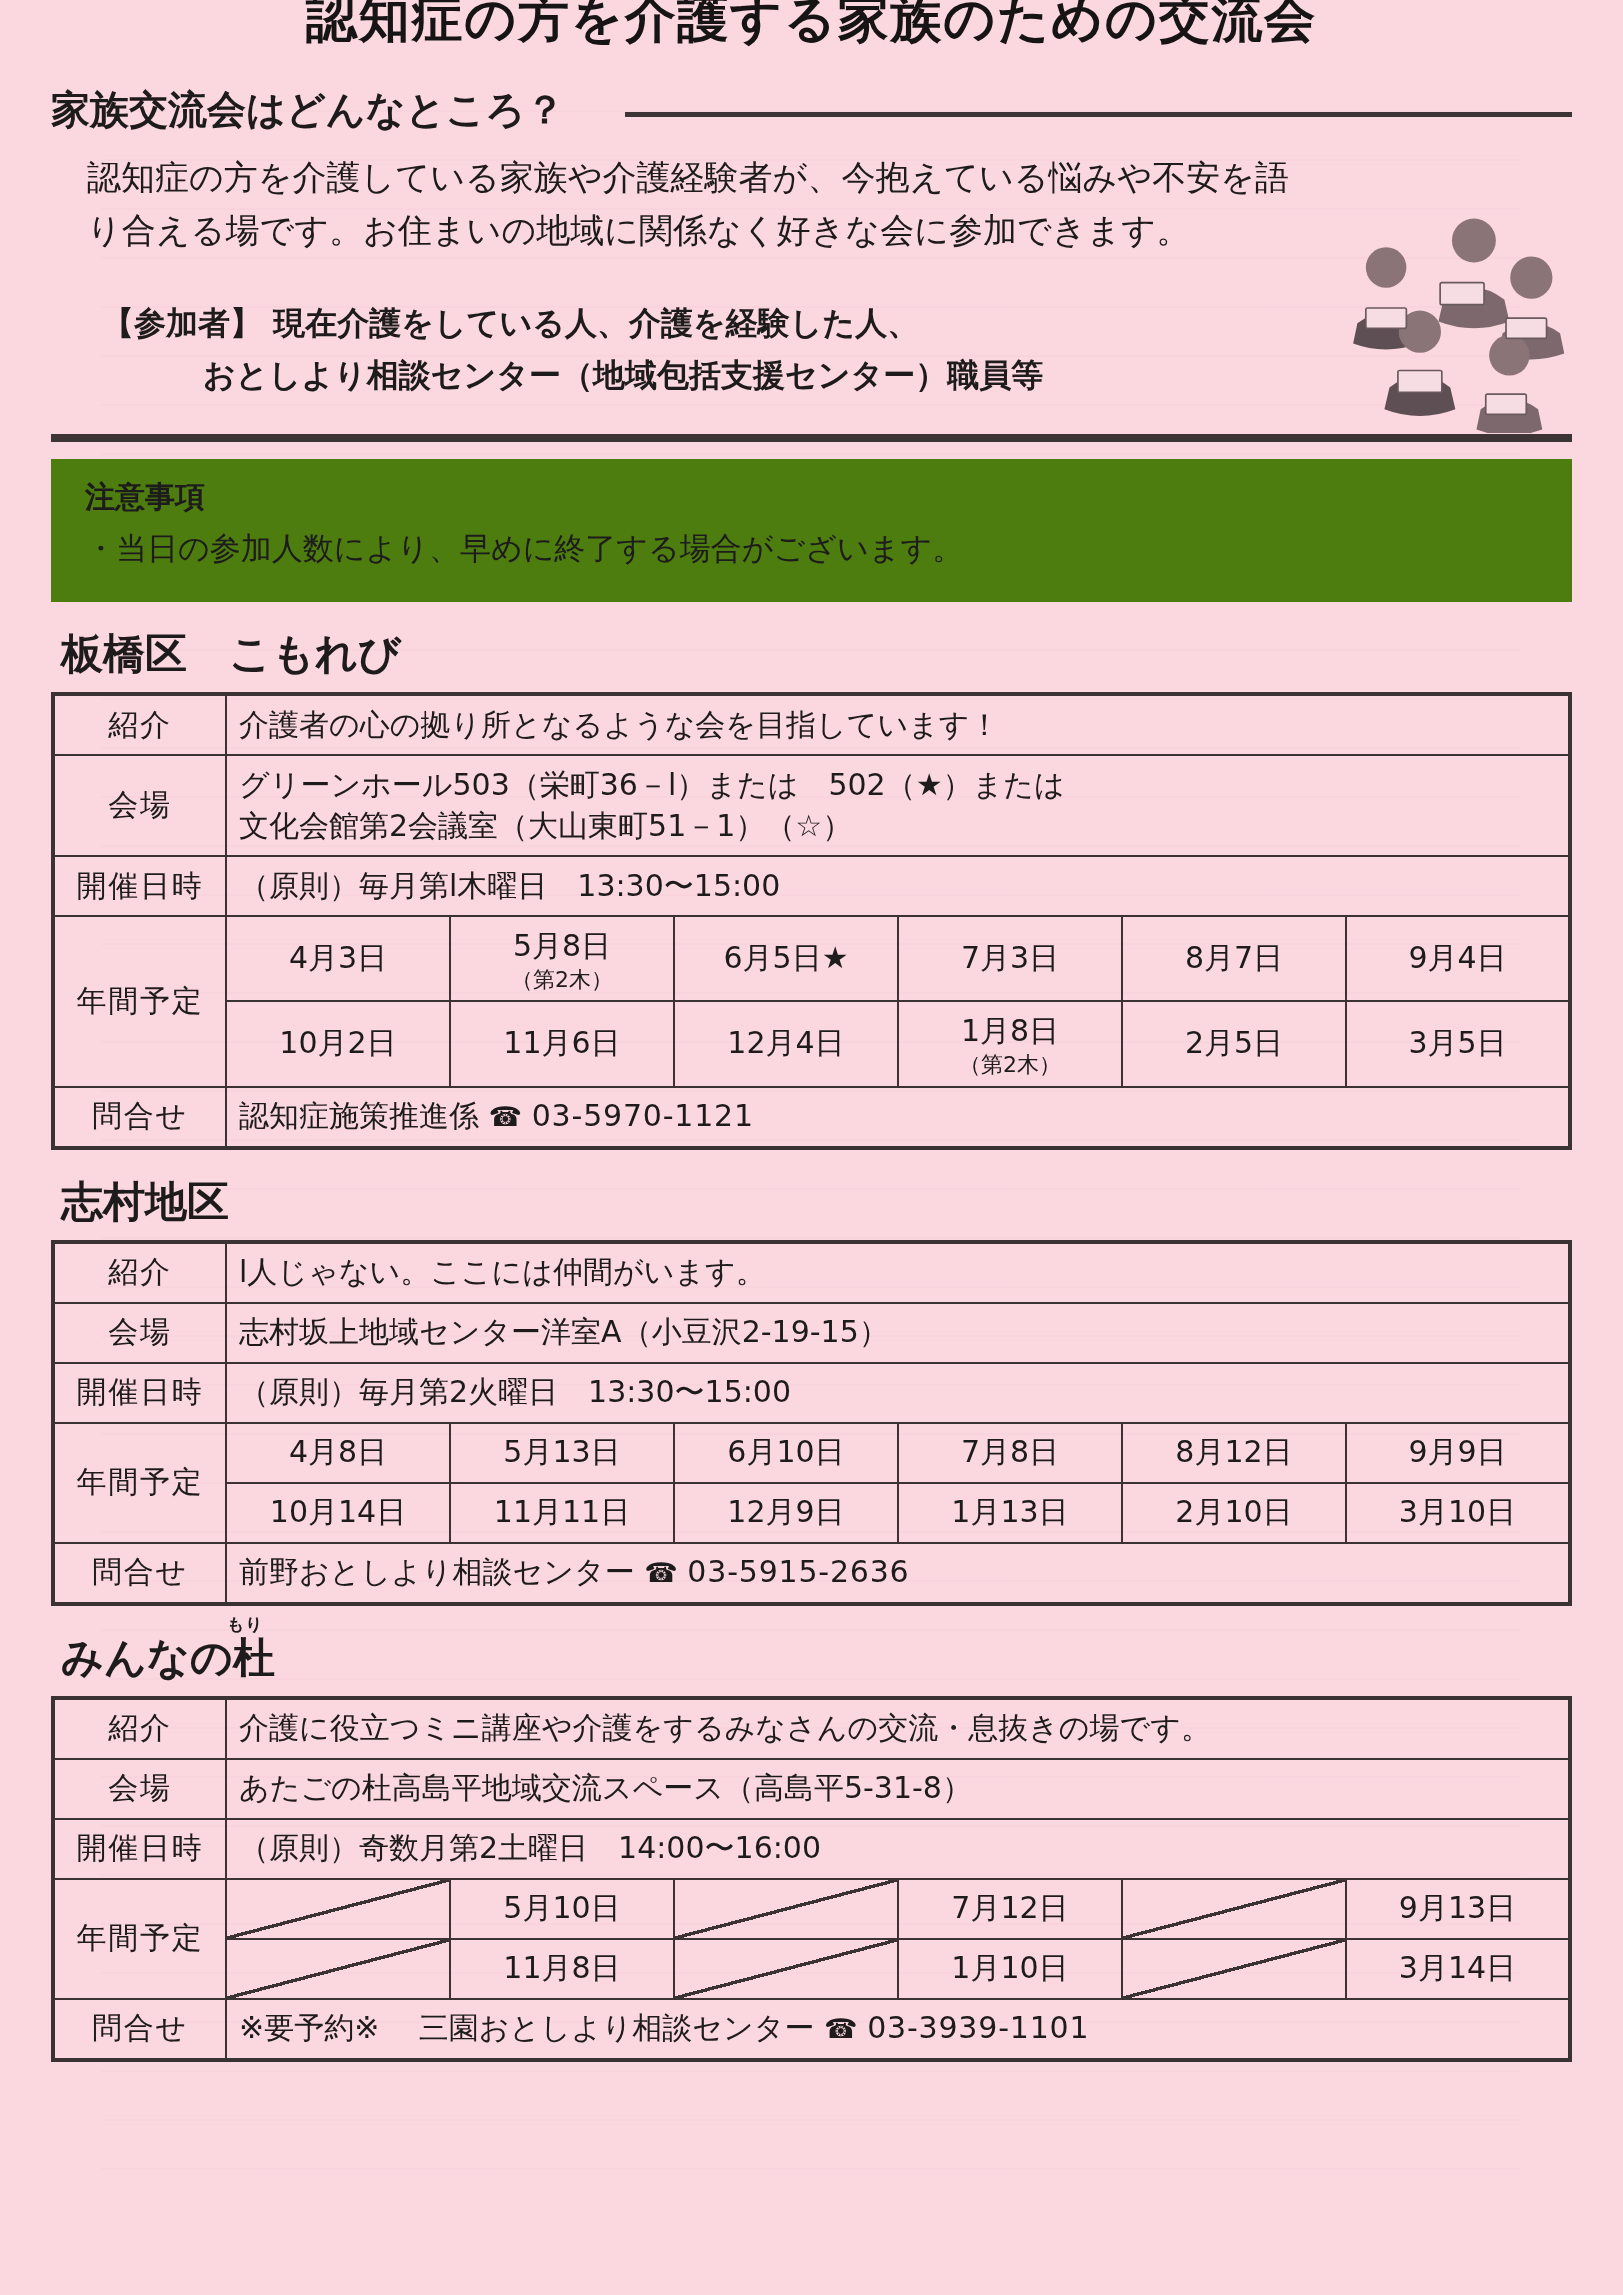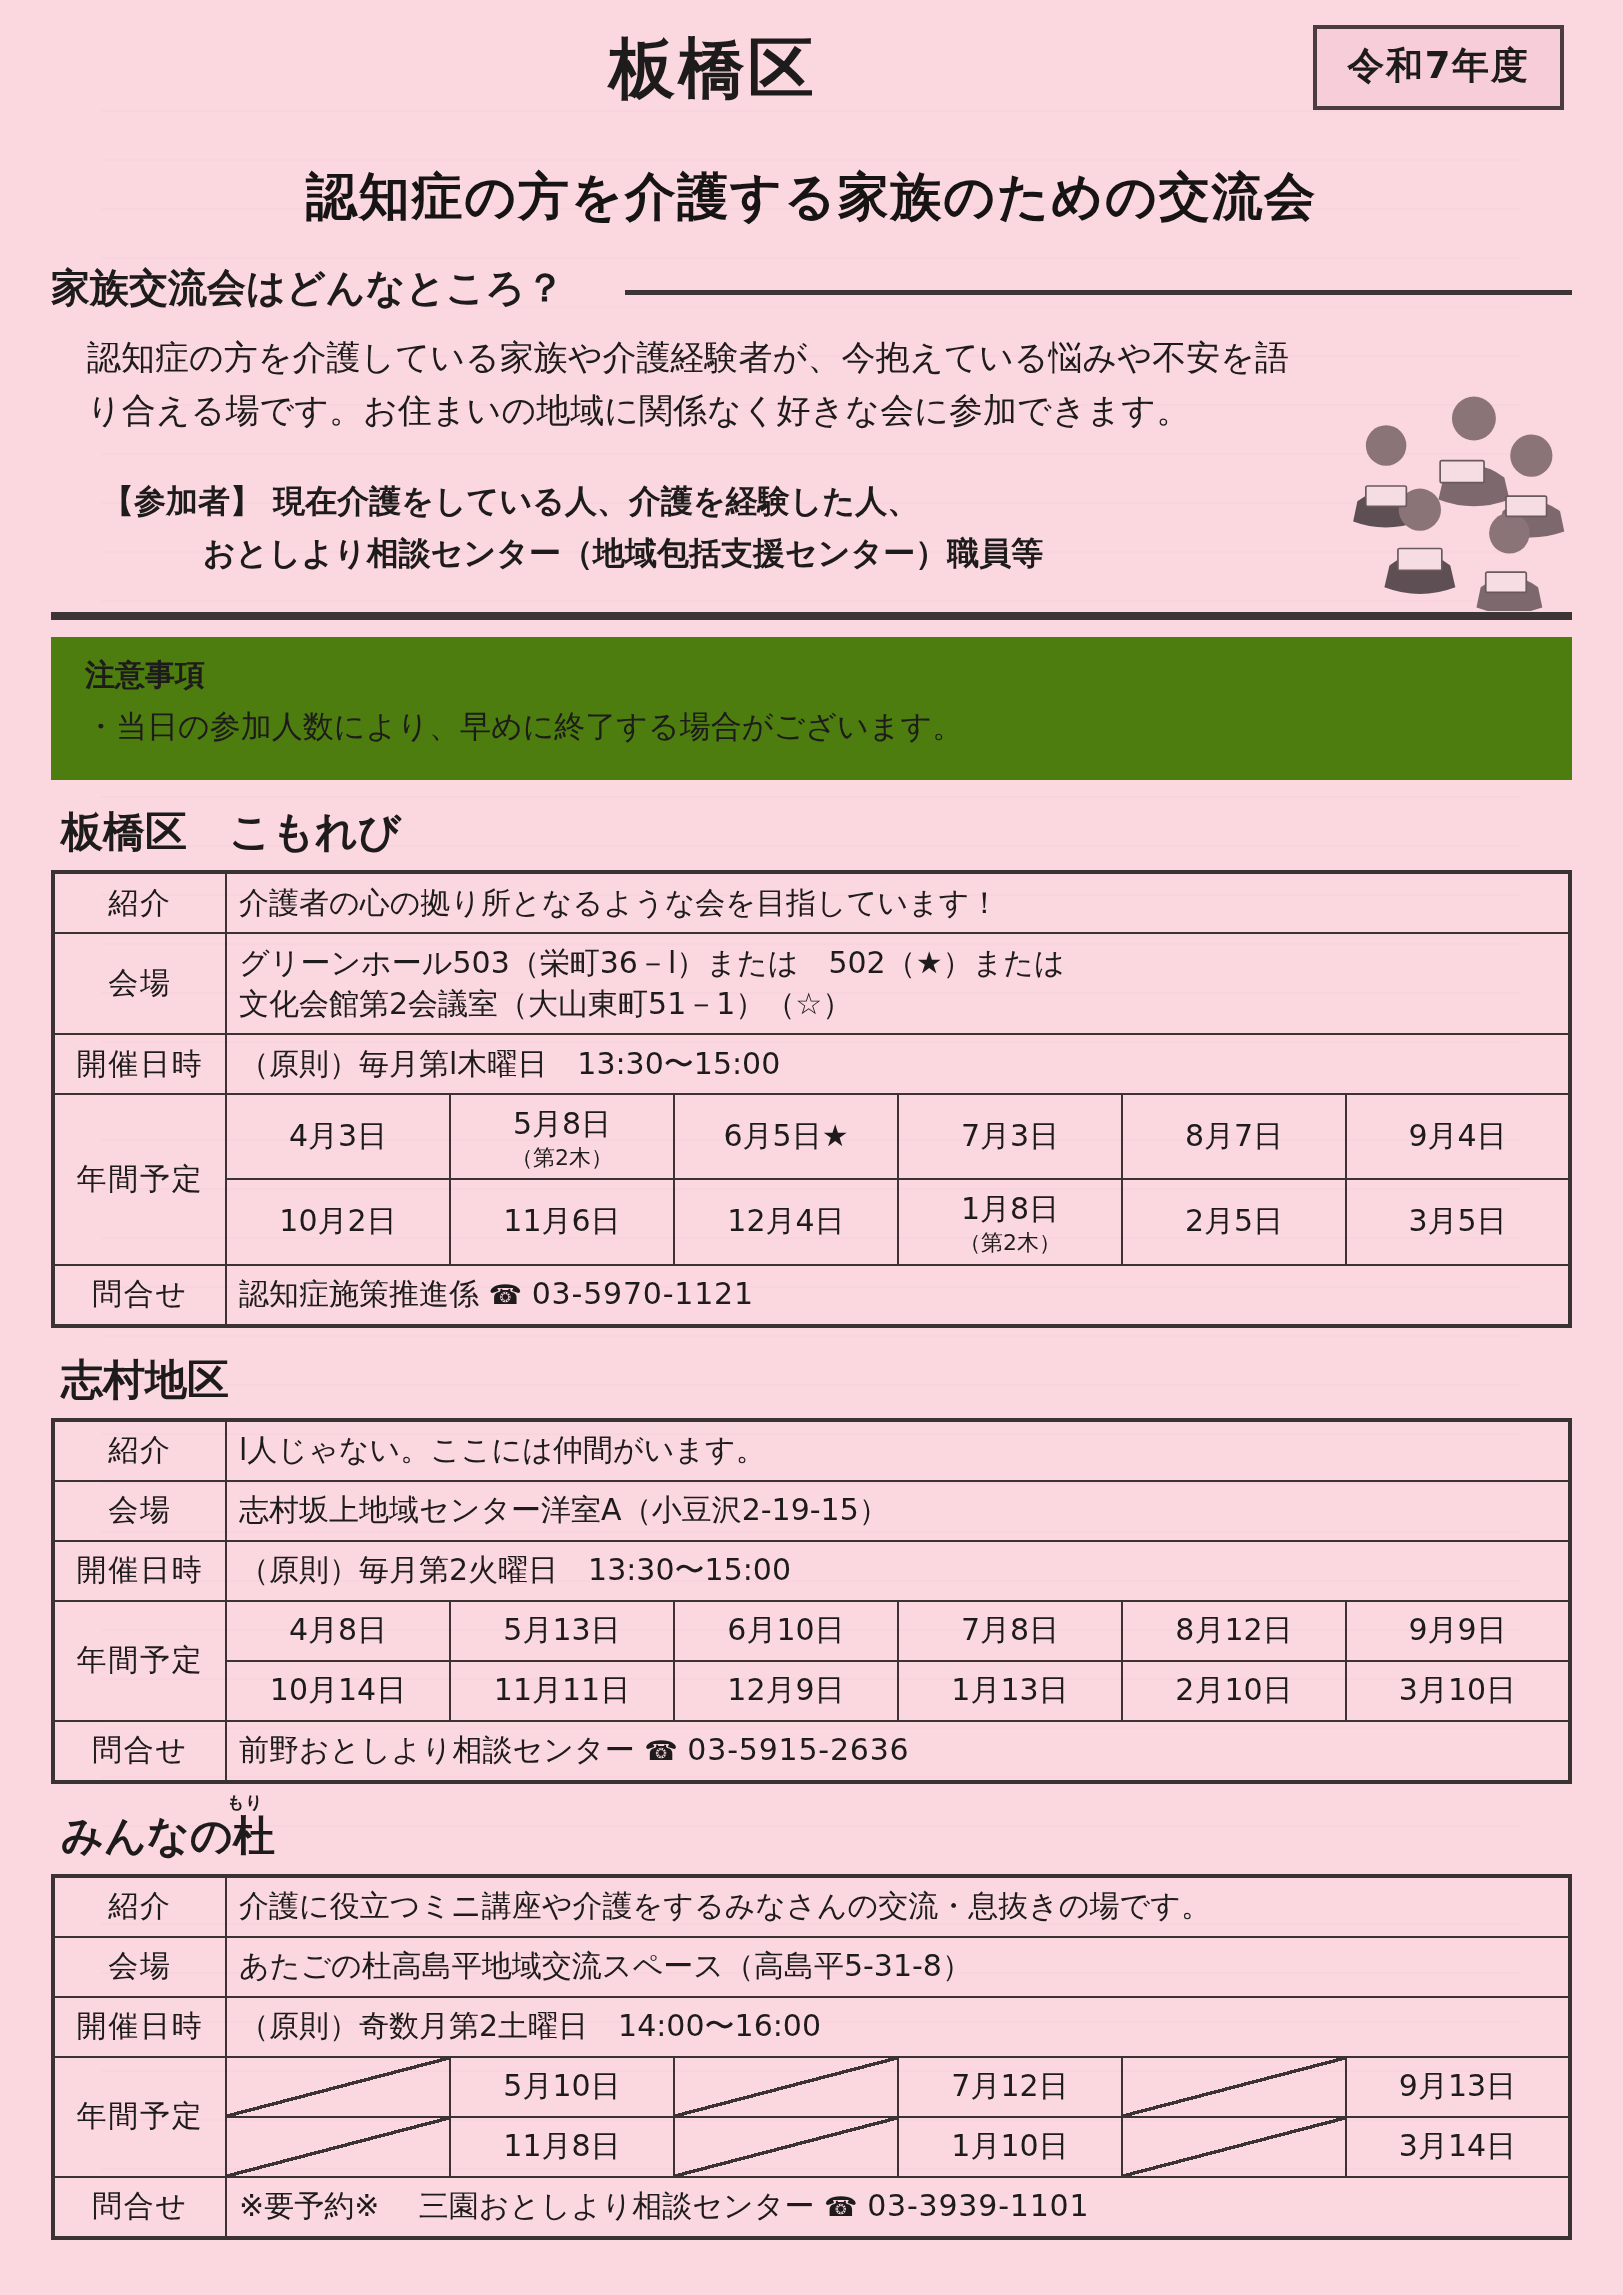--- a/index.html
+++ b/index.html
@@ -101,21 +101,21 @@
     margin-top: 8.5px;
   }
   .intro-block {
     position: relative;
     margin-top: 17px;
   }
   .intro-p {
     font-size: 34px;
     line-height: 1.55;
     color: #1d1b1b;
-    font-family: Liberation Serif, serif;
+    font-family: Liberation Mono, monospace;
     padding-left: 36px;
     padding-right: 254px;
   }
   .participants {
     margin-top: 39px;
     padding-left: 51px;
     font-size: 32px;
     line-height: 1.62;
     color: #1d1b1b;
     font-family: "DejaVu Sans", sans-serif;
@@ -235,26 +235,20 @@
   }
 </style>
 </head>
 <body>
 
 <div class="page">
   <div class="ghost"></div>
   <div class="inner">
 
     
-    <div class="head-row">
-      <div class="ward-title">板橋区</div>
-      <div class="era-box">
-        <span>令和7年度</span>
-      </div>
-    </div>
     <div class="main-title">認知症の方を介護する家族のための交流会</div>
 
     
     <div class="q-head">
       <div class="q-text">家族交流会はどんなところ？</div>
       <div class="q-rule"></div>
     </div>
 
     <div class="intro-block">
       <div class="intro-p">認知症の方を介護している家族や介護経験者が、今抱えている悩みや不安を語り合える場です。お住まいの地域に関係なく好きな会に参加できます。</div>

